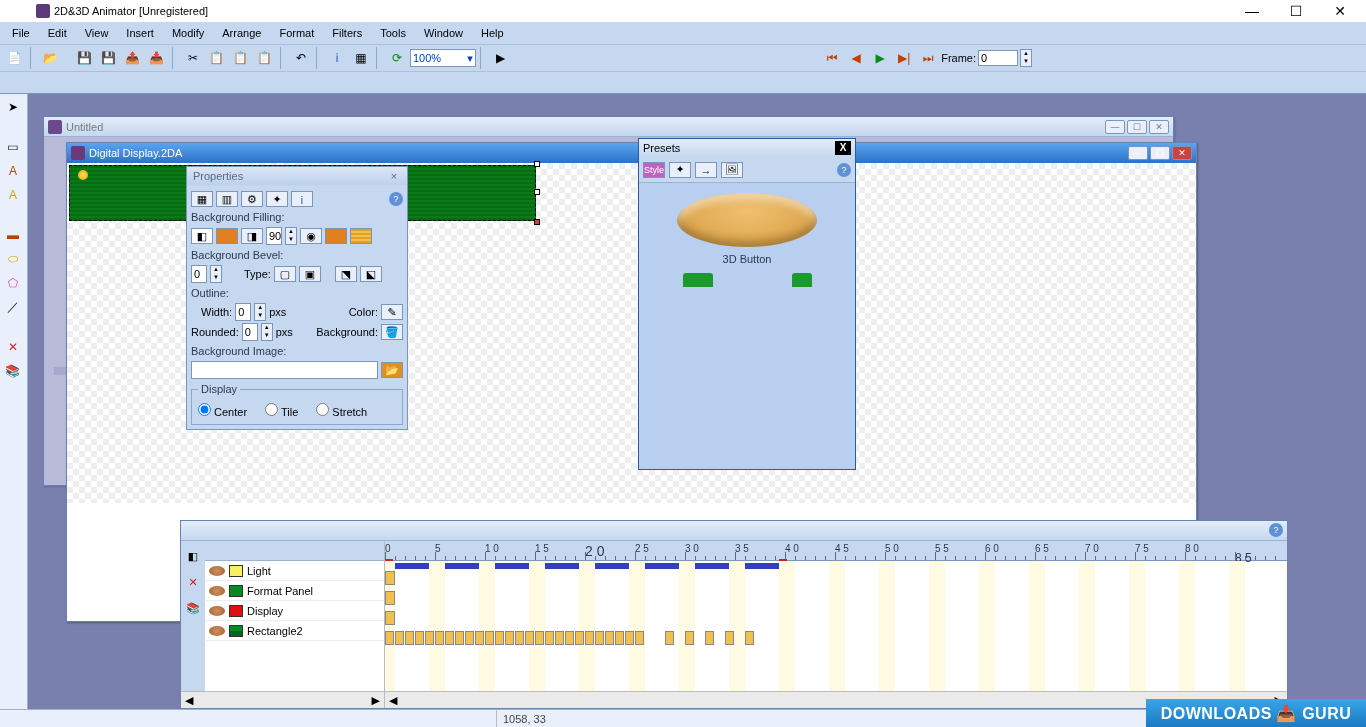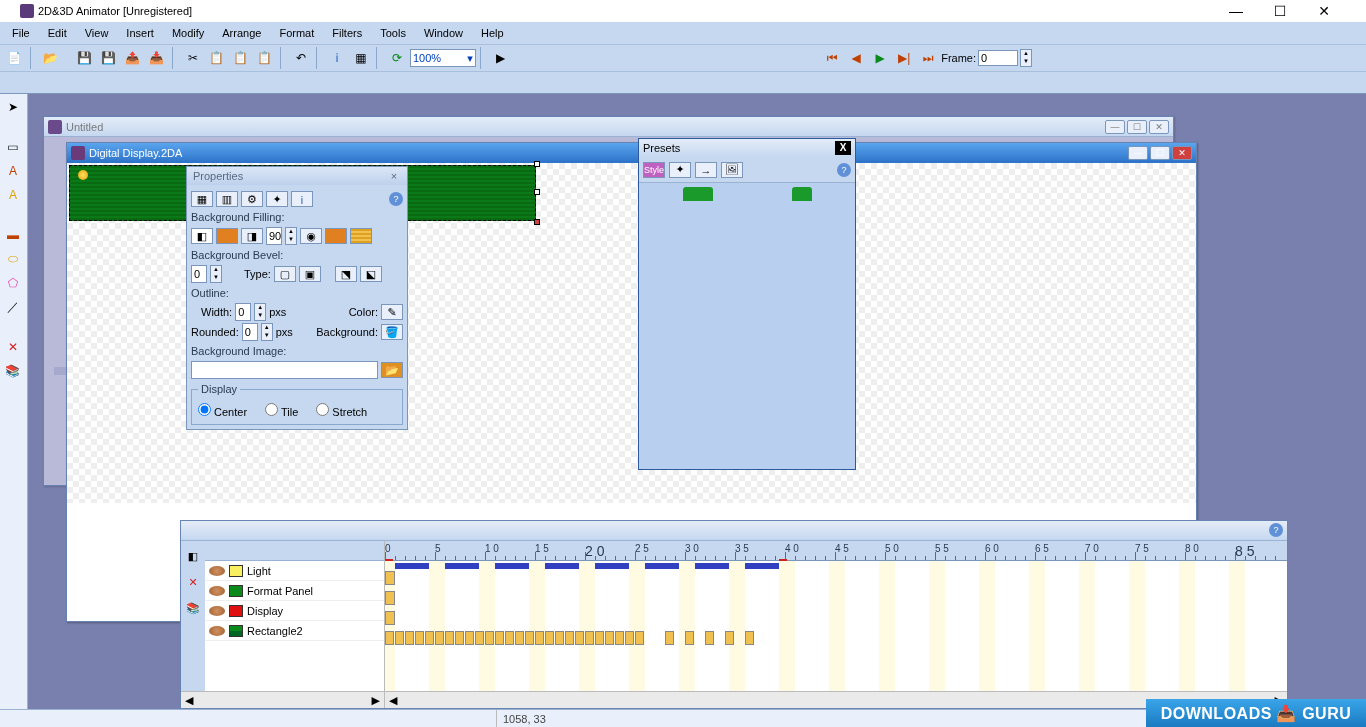--- a/index.html
+++ b/index.html
@@ -1,19 +1,19 @@
 <!DOCTYPE html>
 <html><head>
 <meta charset="utf-8">
 <style>
   * { box-sizing: border-box; margin: 0; padding: 0; font-family: "Segoe UI", Tahoma, sans-serif; font-size: 11px; }
   body { width: 1366px; height: 727px; background: #fff; overflow: hidden; position: relative; }
   
   
-  .titlebar { height: 22px; background: #fff; display: flex; align-items: center; padding: 0 20px; }
+  .titlebar { height: 22px; background: #fff; display: flex; align-items: center; padding: 0 4px; margin-left: 32px; }
   .titlebar .app-icon { width: 14px; height: 14px; background: #5a3a7a; border-radius: 2px; margin-right: 4px; display:inline-block; }
   .titlebar .title { font-size: 11px; color: #000; }
   .titlebar .winctrls { margin-left: auto; display: flex; }
   .titlebar .winctrls div { width: 44px; height: 22px; display: flex; align-items: center; justify-content: center; font-size: 14px; }
   
   
   .menubar { height: 22px; background: #c5d8f0; display: flex; align-items: center; padding: 0 4px; gap: 2px; }
   .menubar span { padding: 2px 8px; cursor: default; }
   
   
@@ -385,20 +385,24 @@
       <span class="x">X</span>
     </div>
     <div class="presets-tb">
       <div class="sqbtn" style="background:#c060c0;color:#fff;font-size:9px;">Style</div>
       <div class="sqbtn">✦</div>
       <div class="sqbtn">→</div>
       <div class="sqbtn">🖼</div>
       <div style="margin-left:auto;width:14px;height:14px;background:#6090d8;border-radius:50%;color:#fff;text-align:center;font-size:9px;line-height:14px;">?</div>
     </div>
     <div class="presets-body">
+      <div class="preset-item">
+        <div class="ellipse3d"></div>
+        <div class="preset-label">3D Button</div>
+      </div>
       <div style="height:20px; display:flex; justify-content:space-around;">
         <div style="width:30px;height:14px;background:#1a9a2a;border-radius:3px 3px 0 0;"></div>
         <div style="width:20px;height:14px;background:#1a9a2a;border-radius:3px 3px 0 0;"></div>
       </div>
     </div>
   </div>
 
   <div class="timeline-panel">
     <div class="tl-header">
       <div class="help">?</div>
@@ -531,21 +535,21 @@
             <div style="position: absolute; left: 760px; bottom: 0px; width: 1px; height: 4px; background: rgb(90, 106, 128);"></div>
             <div style="position: absolute; left: 770px; bottom: 0px; width: 1px; height: 4px; background: rgb(90, 106, 128);"></div>
             <div style="position: absolute; left: 780px; bottom: 0px; width: 1px; height: 4px; background: rgb(90, 106, 128);"></div>
             <div style="position: absolute; left: 790px; bottom: 0px; width: 1px; height: 4px; background: rgb(90, 106, 128);"></div>
             <span style="position: absolute; left: 800px; top: 2px; font-size: 10px; color: rgb(42, 58, 80);">8 0</span>
             <div style="position: absolute; left: 800px; bottom: 0px; width: 1px; height: 8px; background: rgb(90, 106, 128);"></div>
             <div style="position: absolute; left: 810px; bottom: 0px; width: 1px; height: 4px; background: rgb(90, 106, 128);"></div>
             <div style="position: absolute; left: 820px; bottom: 0px; width: 1px; height: 4px; background: rgb(90, 106, 128);"></div>
             <div style="position: absolute; left: 830px; bottom: 0px; width: 1px; height: 4px; background: rgb(90, 106, 128);"></div>
             <div style="position: absolute; left: 840px; bottom: 0px; width: 1px; height: 4px; background: rgb(90, 106, 128);"></div>
-            <span style="position: absolute; left: 850px; top: 2px; font-size: 14px; color: rgb(42, 58, 80);">8 5</span>
+            <span style="position: absolute; left: 850px; top: 10px; font-size: 12px; color: rgb(42, 58, 80);">8 5</span>
             <div style="position: absolute; left: 850px; bottom: 0px; width: 1px; height: 8px; background: rgb(90, 106, 128);"></div>
             <div style="position: absolute; left: 860px; bottom: 0px; width: 1px; height: 4px; background: rgb(90, 106, 128);"></div>
             <div style="position: absolute; left: 870px; bottom: 0px; width: 1px; height: 4px; background: rgb(90, 106, 128);"></div>
             <div style="position: absolute; left: 880px; bottom: 0px; width: 1px; height: 4px; background: rgb(90, 106, 128);"></div>
             <div style="position: absolute; left: 890px; bottom: 0px; width: 1px; height: 4px; background: rgb(90, 106, 128);"></div>
           </div>
 
         <div style="position:absolute; left:2px; top:22px; width:394px; height:6px; background:#3040c0;"></div>
         <div style="position:absolute; left:0px; top:18px; width:8px; height:12px; background:#d02020;"></div>
         <div style="position:absolute; left:394px; top:18px; width:8px; height:12px; background:#d02020;"></div>

